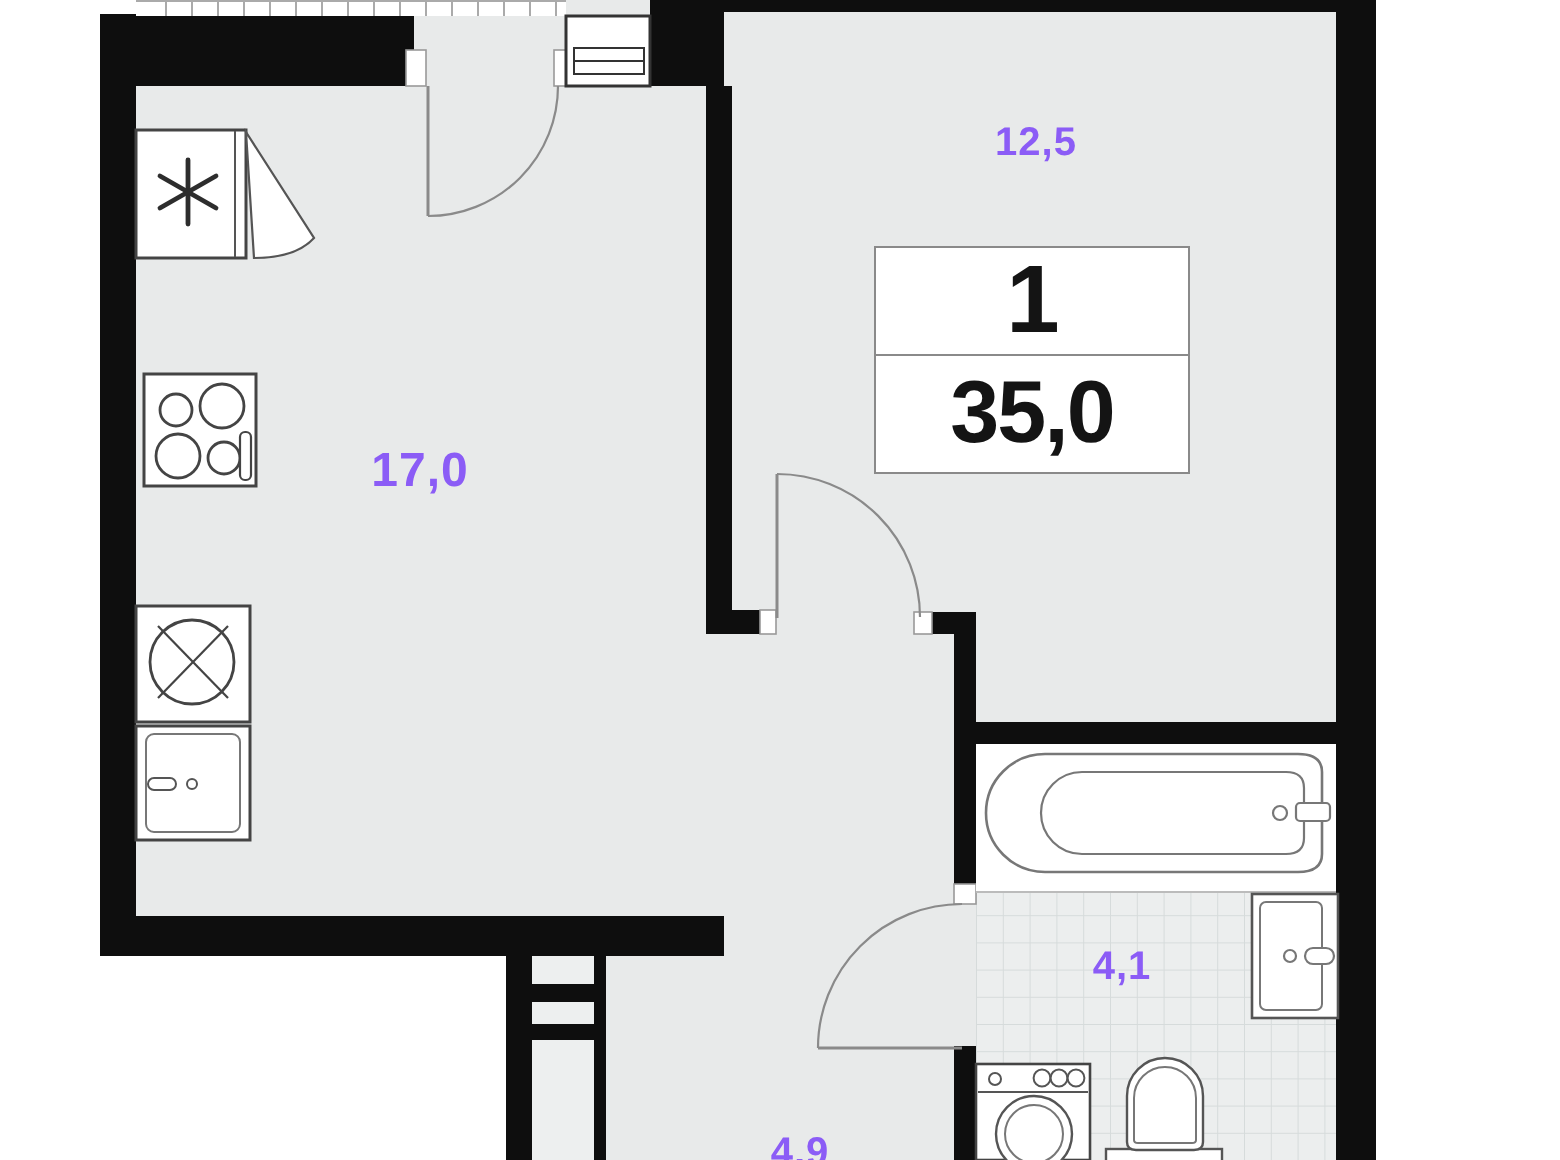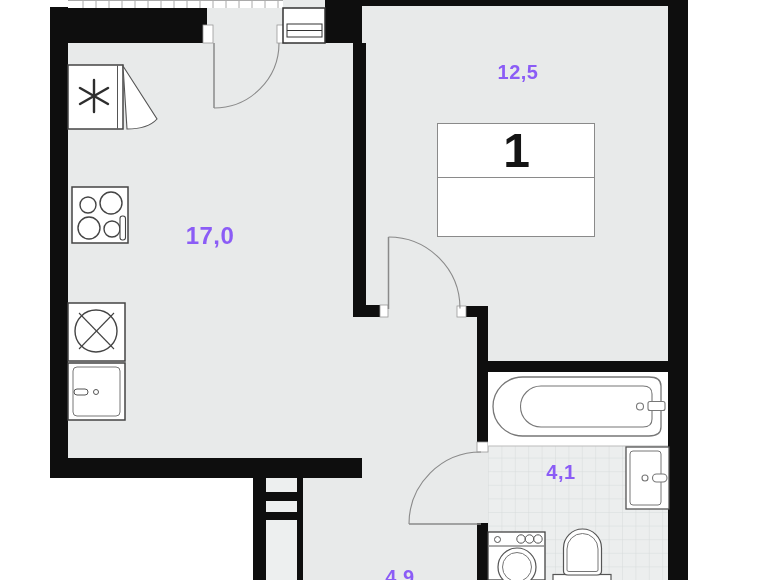--- a/index.html
+++ b/index.html
@@ -10,21 +10,21 @@
   .floor{position:absolute;background:#e8eaea;}
   .floor-a{left:50px;top:0;width:638px;height:478px;}
   .floor-b{left:253px;top:478px;width:435px;height:102px;}
   svg.overlay{position:absolute;left:0;top:0;}
   .room-label{
     position:absolute;transform:translate(-50%,-50%);
     color:#8b5cf6;font-weight:600;letter-spacing:.5px;white-space:nowrap;
   }
   .lbl-kitchen{left:210px;top:236px;font-size:24px;}
   .lbl-room{left:518px;top:72px;font-size:20px;}
-  .lbl-bath{left:561px;top:472px;font-size:20px;}
+  .lbl-bath{left:561px;top:484px;font-size:20px;}
   .lbl-hall{left:400px;top:561px;font-size:20px;margin-top:16px;}
   .info-box{
     position:absolute;left:437px;top:123px;width:158px;height:114px;
     background:#ffffff;border:1px solid #8a8a8a;box-sizing:border-box;
     display:flex;flex-direction:column;
   }
   .info-cell{
     flex:1;display:flex;align-items:center;justify-content:center;
     color:#141414;font-weight:600;letter-spacing:-1px;line-height:1;
   }
@@ -172,15 +172,16 @@
     </g>
   </svg>
 
   <div class="room-label lbl-kitchen">17,0</div>
   <div class="room-label lbl-room">12,5</div>
   <div class="room-label lbl-bath">4,1</div>
   <div class="room-label lbl-hall">4,9</div>
 
   <div class="info-box">
     <div class="info-cell info-number">1</div>
+    <div class="info-cell info-area">35,0</div>
   </div>
 
 </div>
 
 </body></html>

